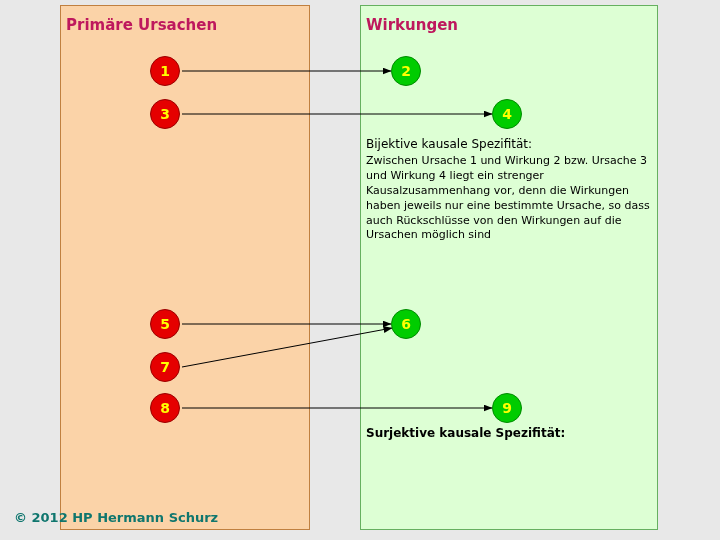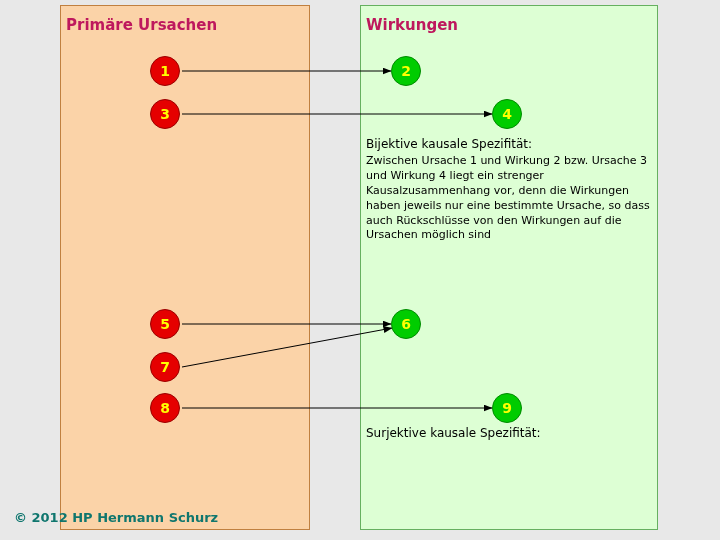--- a/index.html
+++ b/index.html
@@ -83,21 +83,21 @@
   }
   .tb-heading {
     font-size: 12px;
     margin-bottom: 2px;
     white-space: nowrap;
   }
   .tb-body {
     font-size: 11px;
   }
   #txt-bijektiv { left: 366px; top: 136px; width: 290px; }
-  #txt-surjektiv { left: 366px; top: 425px; width: 290px; }
+  #txt-surjektiv { left: 366px; top: 425px; width: 290px; font-weight: bold; }
 
   #copyright {
     position: absolute;
     left: 14px;
     top: 510px;
     font-size: 13px;
     font-weight: bold;
     color: #0f766e;
     white-space: nowrap;
     z-index: 6;

